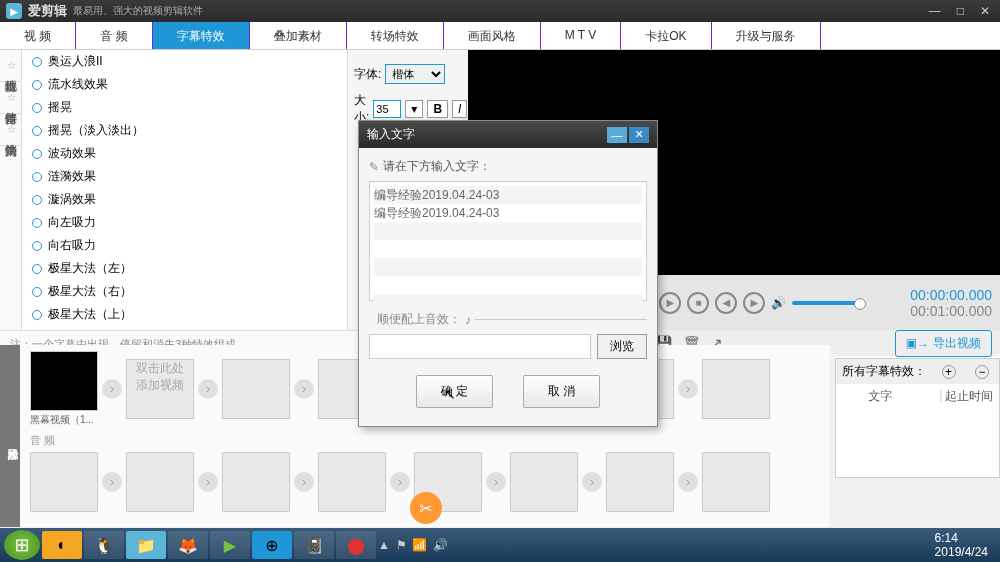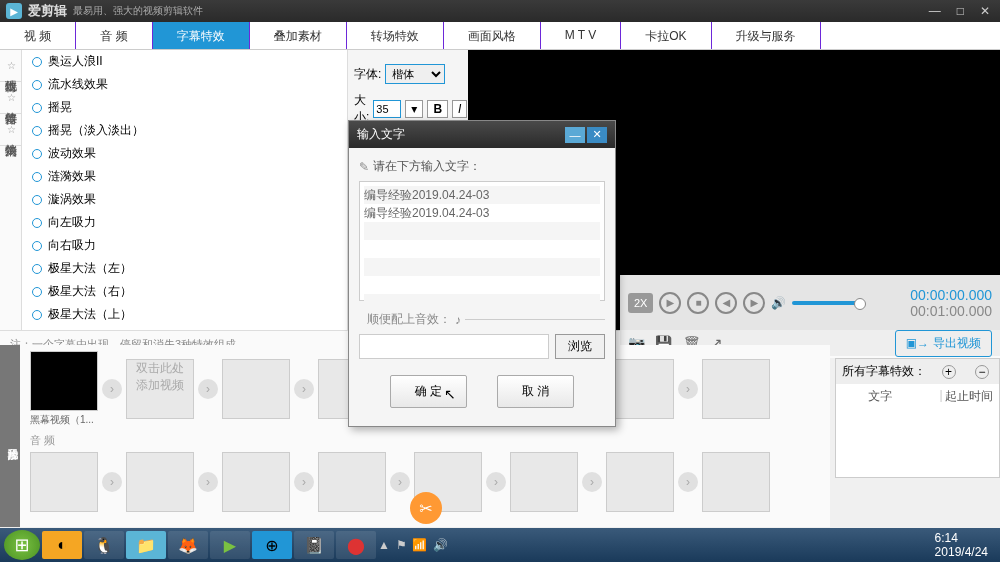--- a/index.html
+++ b/index.html
@@ -49,21 +49,21 @@
 .tllabel{position:absolute;left:0;top:0;bottom:0;width:20px;background:#777;color:#fff;writing-mode:vertical-rl;text-orientation:upright;text-align:center;padding-top:8px;font-size:11px}
 .tlcontent{margin-left:24px}
 .tlrow{display:flex;align-items:center;gap:4px;margin-bottom:6px}
 .clip{width:68px;height:60px;background:#e8e8e8;border:1px solid #ccc;position:relative}
 .clip.video{background:#000}
 .cliplabel{font-size:10px;color:#666;margin-top:2px}
 .arrow{width:20px;height:20px;background:#e0e0e0;border-radius:50%;display:flex;align-items:center;justify-content:center;color:#aaa}
 .addhint{color:#aaa;font-size:11px;text-align:center;line-height:1.4}
 .audiolabel{color:#999;font-size:11px;margin:4px 0}
 .scissors{position:absolute;left:410px;bottom:38px;width:32px;height:32px;background:#ff9933;border-radius:50%;display:flex;align-items:center;justify-content:center;color:#fff;font-size:16px}
-.dialog{position:absolute;left:348px;top:120px;width:268px;background:#f5f5f5;border:1px solid #888;box-shadow:3px 3px 8px rgba(0,0,0,.3)}
+.dialog{position:absolute;left:358px;top:120px;width:300px;background:#f5f5f5;border:1px solid #888;box-shadow:3px 3px 8px rgba(0,0,0,.3)}
 .dlgtitle{background:linear-gradient(#4a4a4a,#2a2a2a);color:#fff;padding:5px 8px;display:flex;align-items:center}
 .dlgtitle .dbtns{margin-left:auto;display:flex;gap:2px}
 .dlgtitle .dbtn{width:20px;height:16px;display:flex;align-items:center;justify-content:center;cursor:pointer;font-size:11px}
 .dbtn.min{background:#5aa9d6}
 .dbtn.close{background:#3a8bc4}
 .dlgbody{padding:10px}
 .dlgprompt{display:flex;align-items:center;gap:4px;color:#555;margin-bottom:6px}
 .dlgprompt .editico{color:#888}
 .textarea{width:100%;height:120px;border:1px solid #ccc;background:#fff;padding:4px;font-size:11px;line-height:1.5;color:#666}
 .textarea div:nth-child(odd){background:#f5f5f5}

